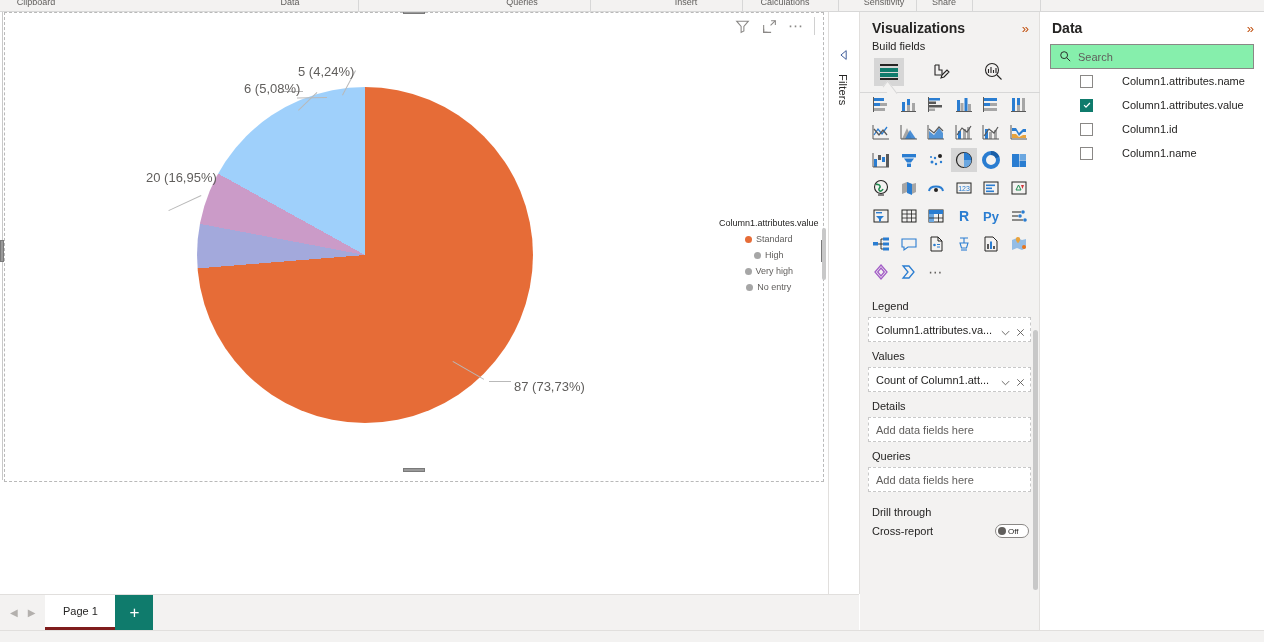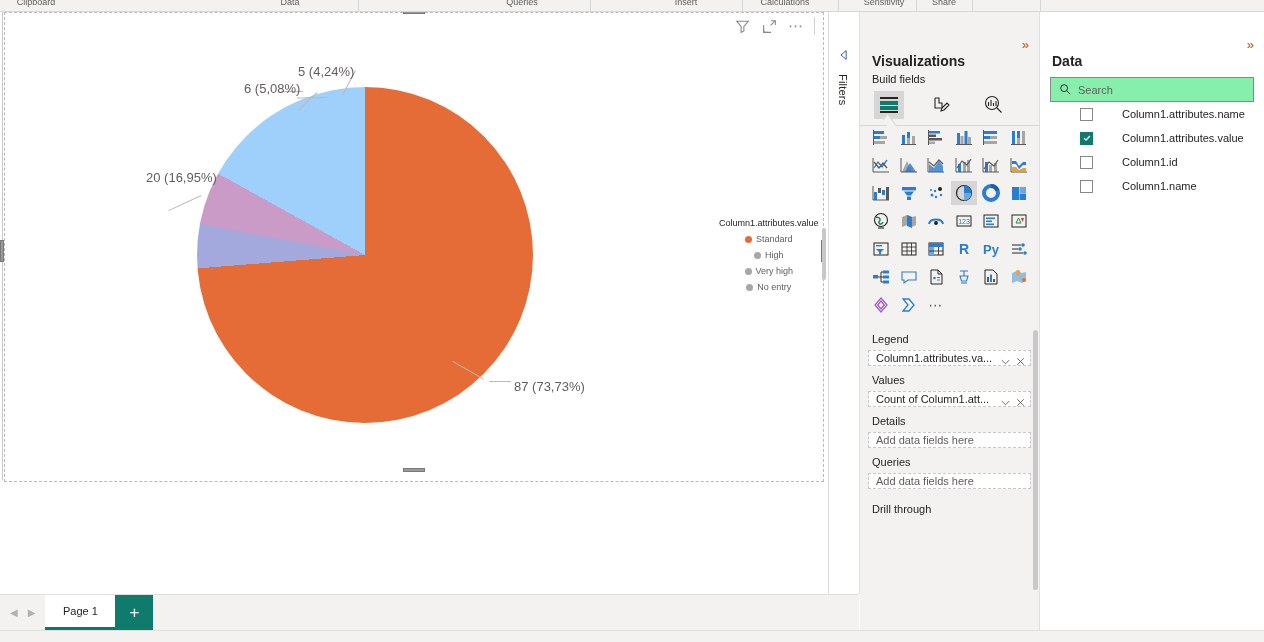--- a/index.html
+++ b/index.html
@@ -81,21 +81,21 @@
 
   
   .pagebar {
     position: absolute; left: 0; top: 594px; width: 859px; height: 36px;
     background: #f3f2f1; border-top: 1px solid #e1dfdd;
     display: flex; align-items: stretch;
   }
   .page-nav { display: flex; align-items: center; gap: 10px; padding: 0 10px; }
   .page-arrow { font-size: 10px; color: #b3b0ad; }
   .page-tab {
-    width: 70px; background: #ffffff; border-bottom: 3px solid #0f766e;
+    width: 70px; background: #ffffff; border-bottom: 3px solid #7f1d1d;
     display: flex; align-items: center; justify-content: center;
     font-size: 11px; color: #252423;
   }
   .page-add {
     width: 38px; background: #0f7b6c; color: #fff;
     display: flex; align-items: center; justify-content: center;
     font-size: 17px; font-weight: 400;
   }
   .pagebar-rest { flex: 1; }
   .statusbar {
@@ -120,21 +120,21 @@
 
   
   .viz-pane {
     position: absolute; left: 860px; top: 12px; width: 180px; height: 618px;
     background: #f3f2f1; border-right: 1px solid #e1dfdd;
   }
   .pane-head {
     display: flex; align-items: center; justify-content: space-between;
     padding: 8px 10px 4px 12px;
   }
-  .pane-title { font-size: 14px; font-weight: bold; color: #252423; margin-top: 33px; }
+  .pane-title { font-size: 14px; font-weight: bold; color: #252423; }
   .pane-collapse { font-size: 13px; color: #605e5c; line-height: 1; }
   .build-visual { font-size: 11px; color: #252423; padding: 0 0 4px 12px; }
 
   .build-tabs { display: flex; align-items: flex-end; gap: 22px; padding: 2px 0 0 14px; position: relative; }
   .btab { width: 30px; height: 28px; display:flex; align-items:center; justify-content:center; }
   .btab.sel { background: #d6d6d6; }
   .build-underline {
     position: absolute; left: 0; top: 36px; width: 180px; height: 1px; background: #d7d7d7;
   }
   .build-notch {
@@ -150,21 +150,21 @@
   .vicon {
     width: 26px; height: 24px; display: flex; align-items: center; justify-content: center;
   }
   .vicon.sel { background: #d6d6d6; }
   .vicon svg { display: block; }
   .ellipsis-icon { font-size: 14px; color: #605e5c; letter-spacing: 1.5px; line-height: 10px; }
 
   .wells { padding: 4px 8px 0 8px; }
   .well-label { font-size: 11px; color: #252423; margin: 8px 0 5px 4px; }
   .well-box {
-    height: 16px; background: #ffffff; border: 1px dashed #c8c8c8;
+    height: 25px; background: #ffffff; border: 1px dashed #c8c8c8;
     display: flex; align-items: center; padding: 0 4px 0 7px; gap: 4px;
   }
   .well-text { font-size: 11px; color: #252423; flex: 1; white-space: nowrap; overflow: hidden; }
   .well-text.ph { color: #605e5c; }
   .well-ico { color: #605e5c; width: 11px; height: 11px; flex: none; }
 
   .drill-title { font-size: 11px; color: #252423; margin: 14px 0 0 12px; }
   .crossrow {
     display: flex; align-items: center; justify-content: space-between;
     padding: 6px 10px 0 12px;
@@ -685,20 +685,27 @@
         <span class="well-text ph">Add data fields here</span>
       </div>
 
       <div class="well-label">Queries</div>
       <div class="well-box">
         <span class="well-text ph">Add data fields here</span>
       </div>
     </div>
 
     <div class="drill-title">Drill through</div>
+    <div class="crossrow">
+      <span class="cross-label">Cross-report</span>
+      <span class="toggle">
+        <span class="toggle-knob"></span>
+        <span class="toggle-text">Off</span>
+      </span>
+    </div>
 
     <div class="viz-scroll"></div>
   </div>
 
   <div class="data-pane">
     <div class="pane-head">
       <span class="pane-title">Data</span>
       <span class="pane-collapse" style="color:#c1500f">»</span>
     </div>
 

